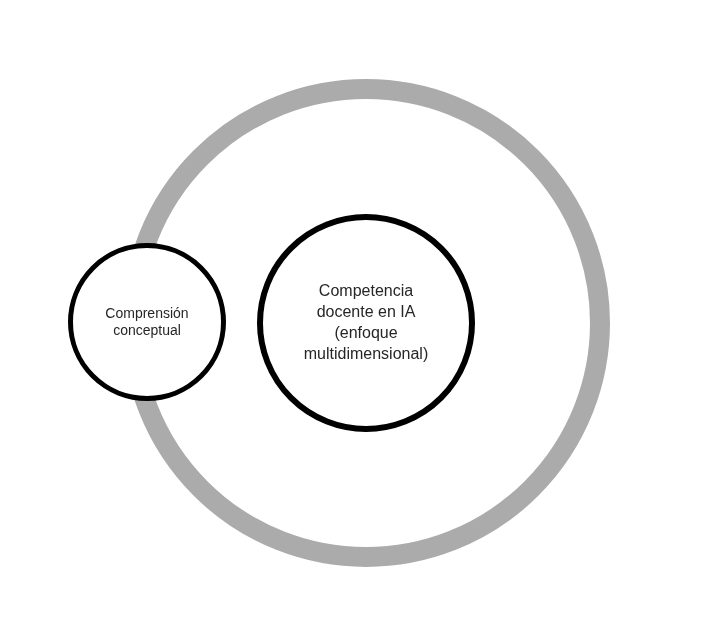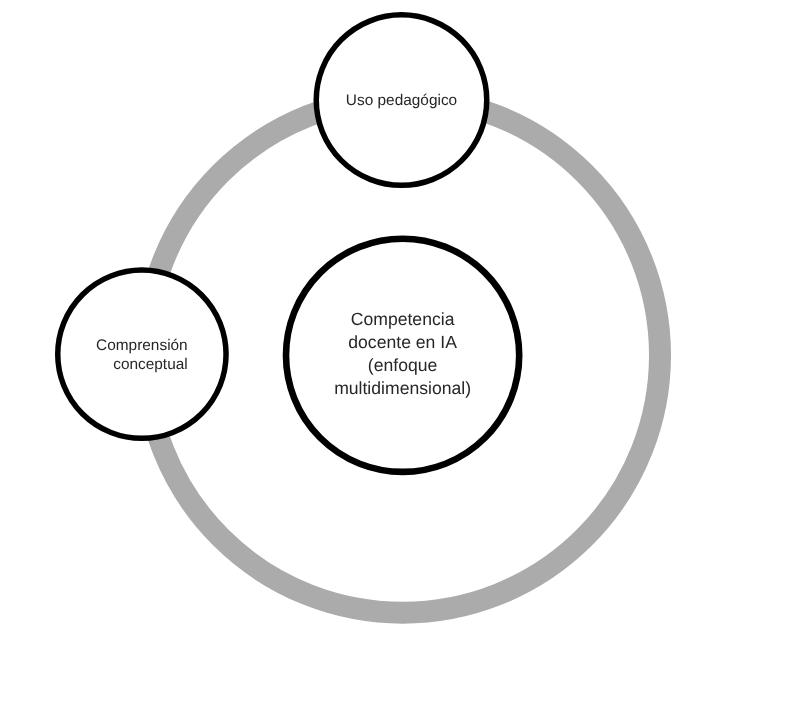--- a/index.html
+++ b/index.html
@@ -51,36 +51,33 @@
     height: 218px;
     border: 6px solid #000000;
     left: 257px;
     top: 214px;
   }
   .node.center .label {
     font-size: 16px;
     line-height: 1.3;
   }
   .node.top    { left: 285px; top: 11px;  width: 160px; height: 160px; }
-  .node.left   { left: 50px;  top: 243px; text-align: right; }
+  .node.left   { left: 68px;  top: 243px; }
   .node.right  { left: 521px; top: 243px; }
   .node.bottom { left: 286px; top: 481px; }
 </style>
 </head>
 <body>
 
 <div class="canvas">
 
   <svg class="ring-svg" viewBox="0 0 725 642" xmlns="http://www.w3.org/2000/svg">
     <circle cx="366" cy="323" r="234" fill="none" stroke-width="20" stroke="#ababab"></circle>
   </svg>
 
-  <div class="node satellite top">
-    <div class="label">Uso pedagógico</div>
-  </div>
 
 
 
   <div class="node satellite left">
     <div class="label">Comprensión
 conceptual</div>
   </div>
 
   <div class="node center">
     <div class="label">Competencia

